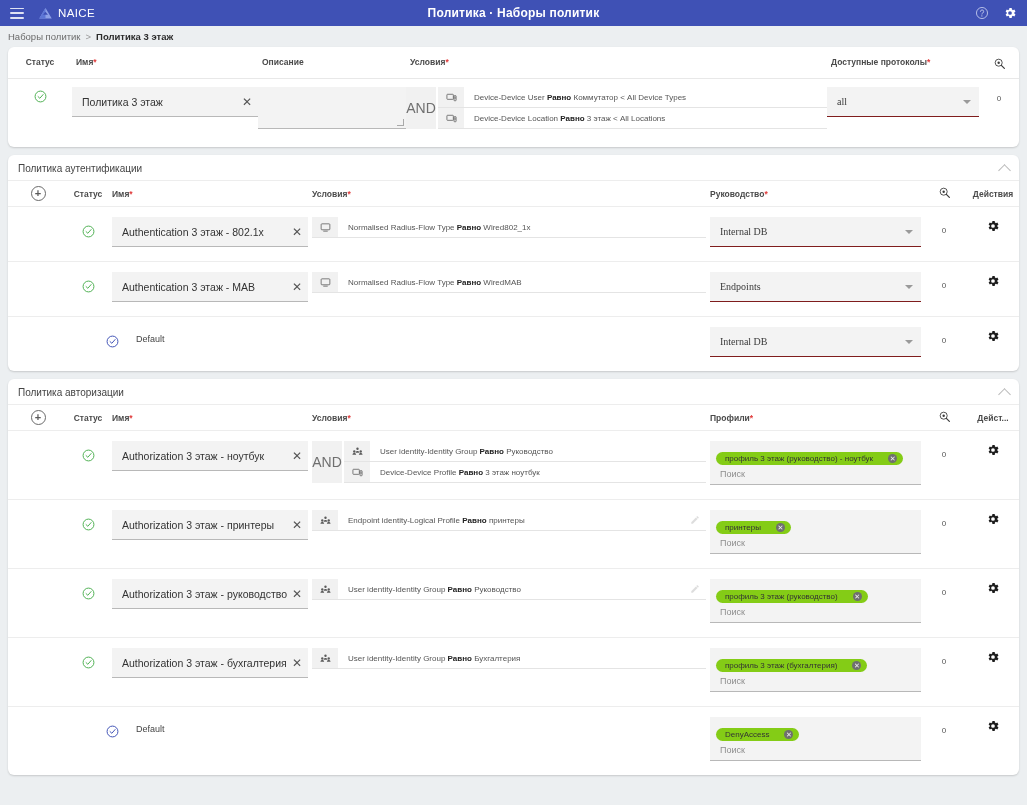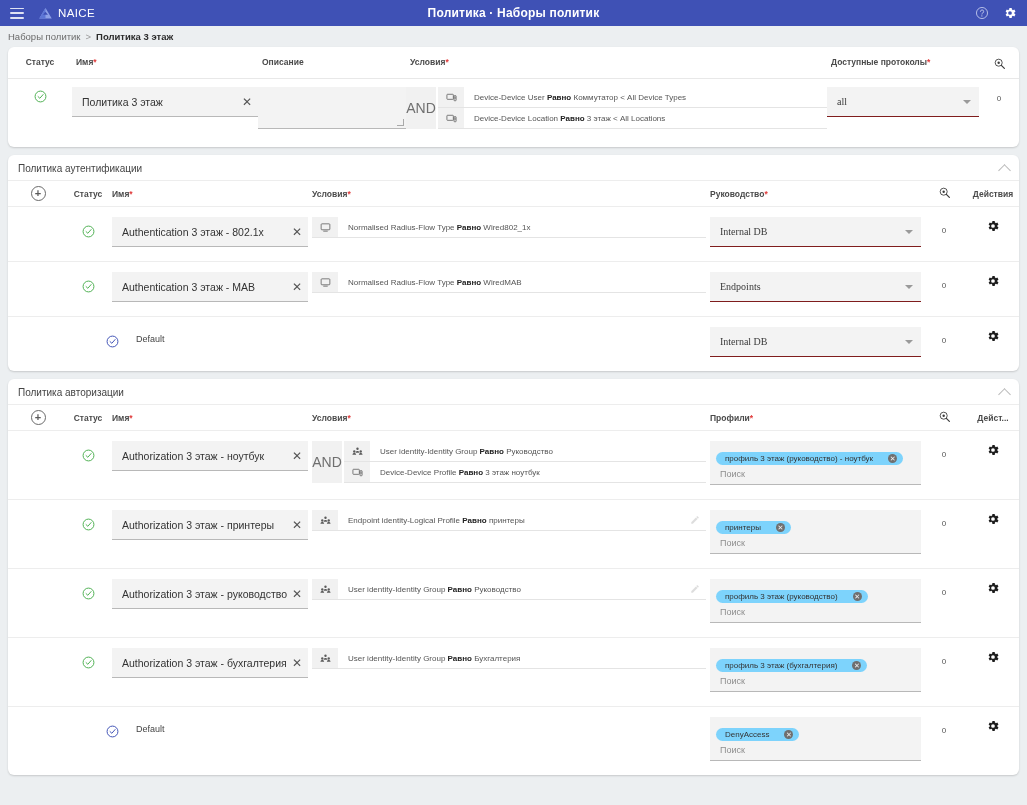--- a/index.html
+++ b/index.html
@@ -236,21 +236,21 @@
   
   .chipfield {
     background: #f3f3f3;
     border-bottom: 1px solid #b8b8b8;
     padding: 6px 6px 4px 6px;
     min-height: 44px;
     width: 100%;
   }
   .chip {
     display: inline-flex; align-items: center; gap: 15px;
-    background: #7dd3fc;
+    background: #84cc16;
     border-radius: 9px;
     padding: 2px 6px 2px 9px;
     font-size: 8px; color: #333;
     max-width: 100%;
   }
   .chip .chip-x {
     width: 9px; height: 9px; border-radius: 50%;
     background: #6f6f6f; color: #f3f3f3;
     font-size: 7px; line-height: 9px; text-align: center;
     cursor: pointer; flex: none;

